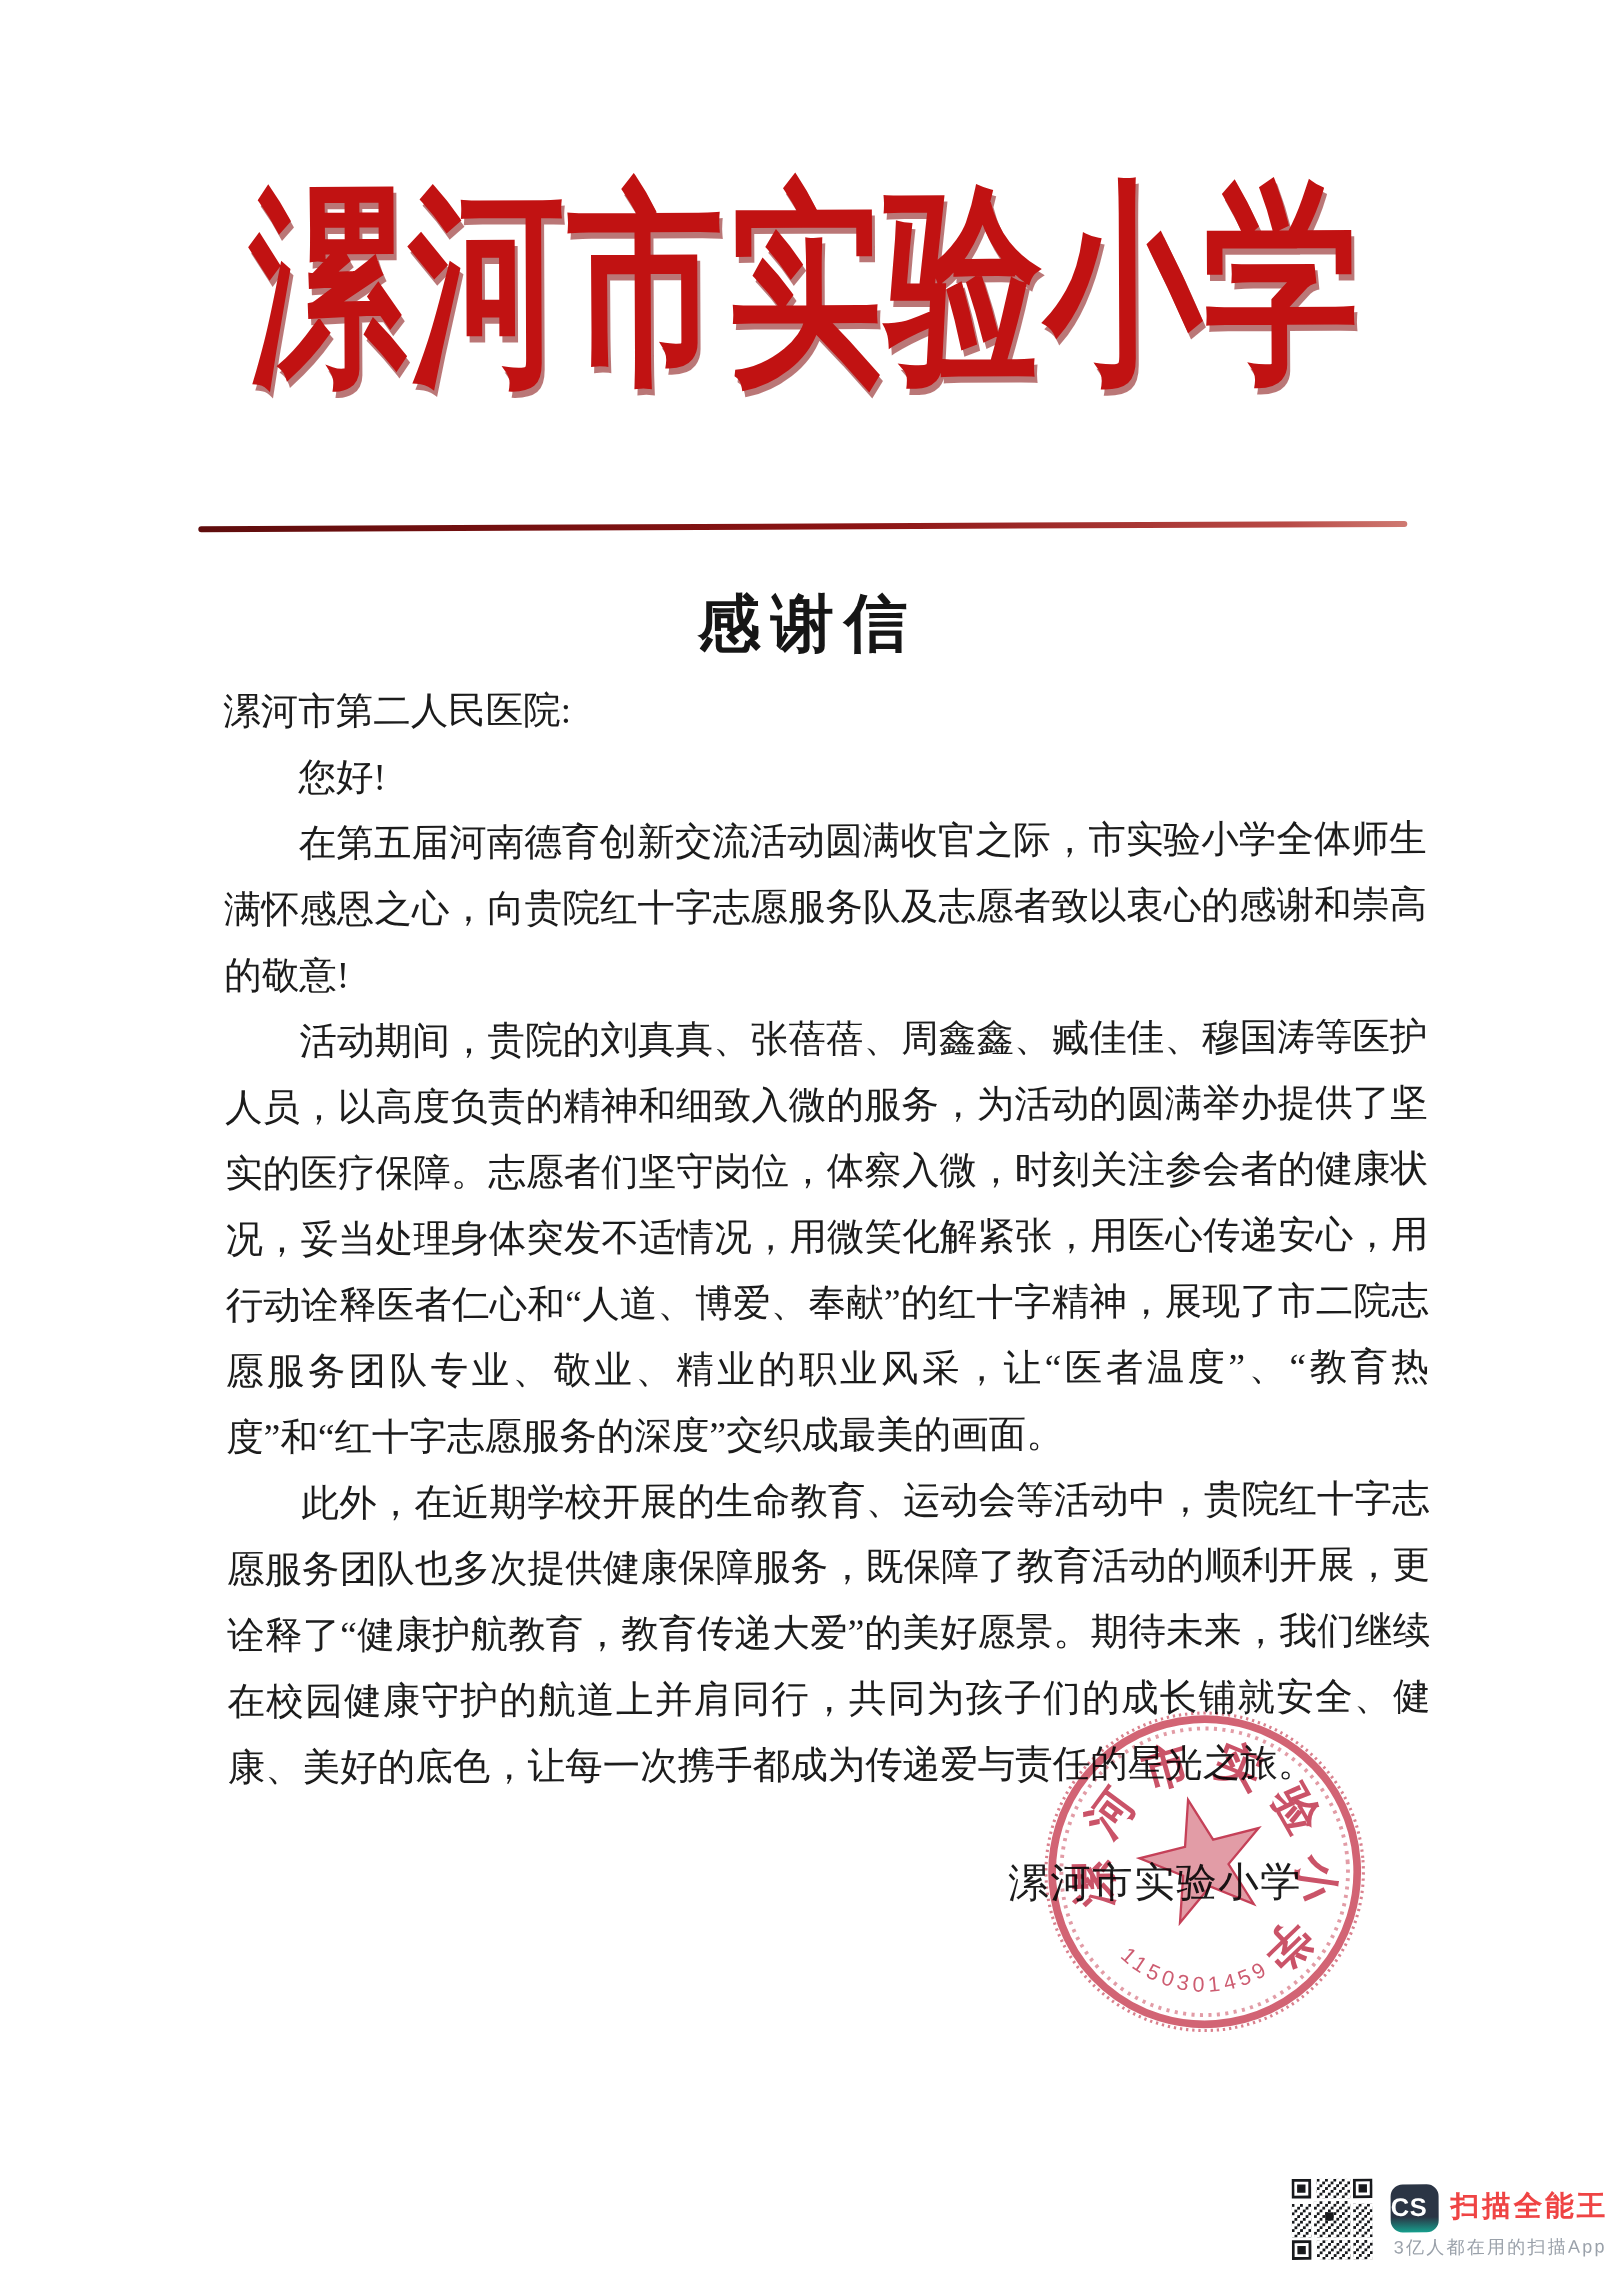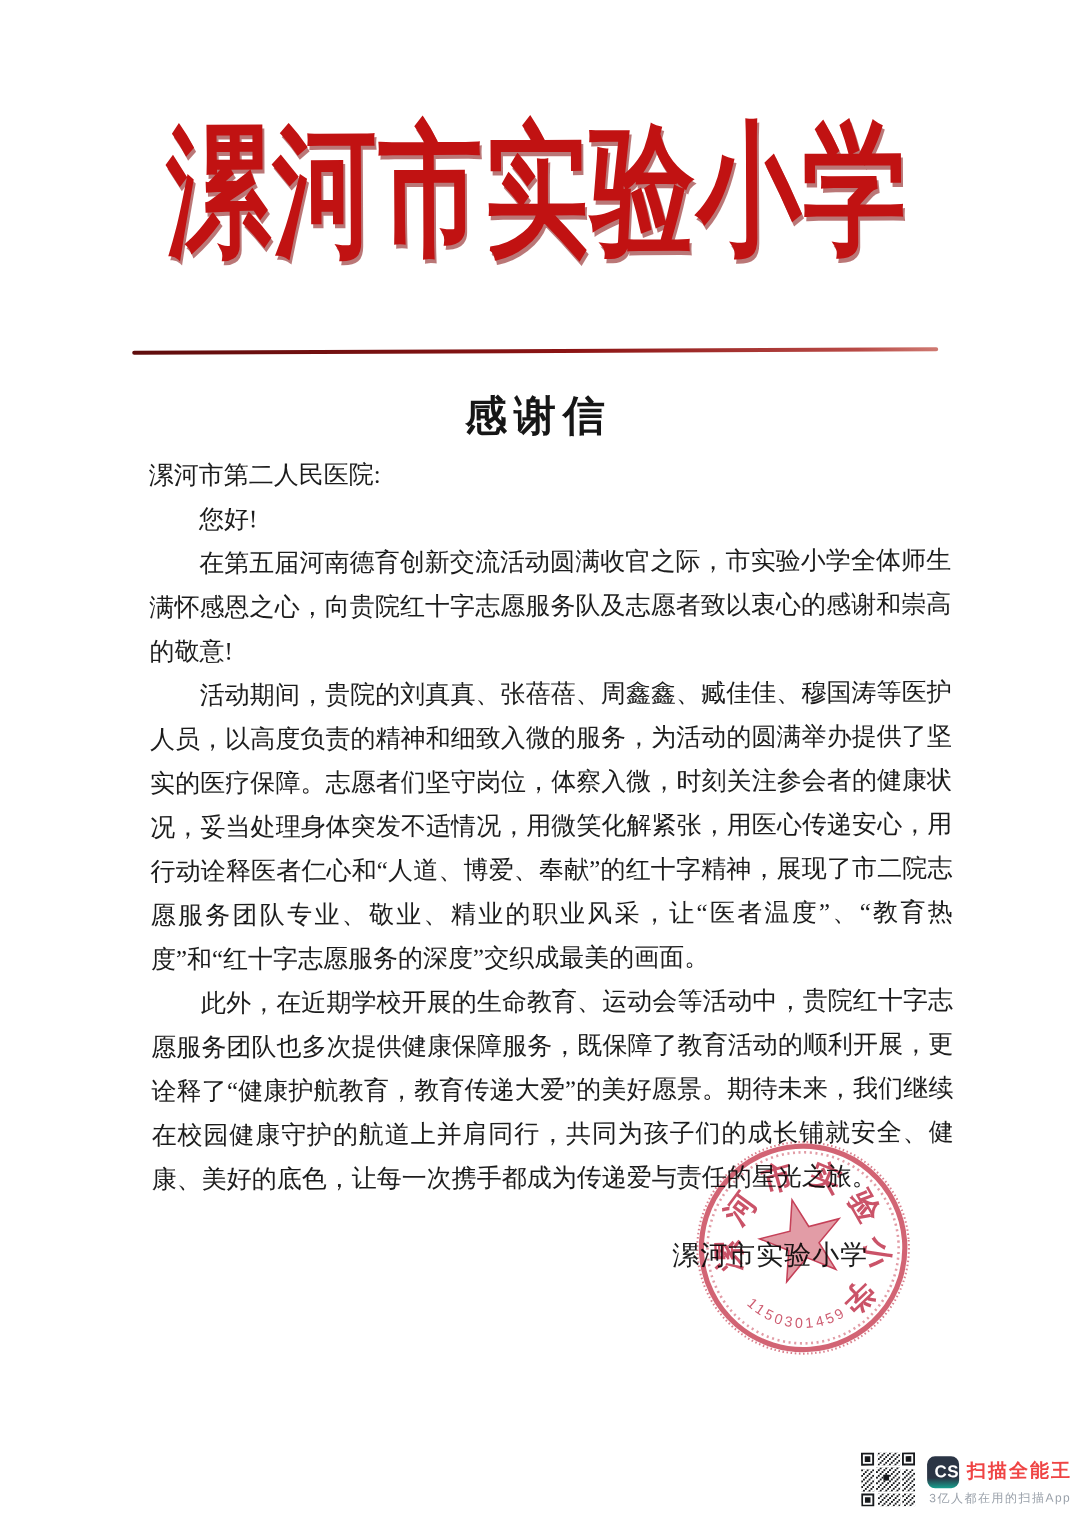--- a/index.html
+++ b/index.html
@@ -59,21 +59,21 @@
   }
   
   .watermark{
     position:absolute;left:858px;top:1450px;width:206px;height:62px;
     font-family:"Liberation Sans","DejaVu Sans",sans-serif;
   }
   .qr{position:absolute;left:0;top:4px;width:54px;height:54px;}
   .cs-logo{
     position:absolute;left:66px;top:8px;width:32px;height:32px;border-radius:8px;
     background:linear-gradient(180deg,#2b3545 0%,#2b3545 68%,#16a08e 100%);
-    color:#ffffff;font-weight:bold;font-size:17px;line-height:32px;text-align:right;
+    color:#ffffff;font-weight:bold;font-size:17px;line-height:32px;text-align:left;
     letter-spacing:.5px;
   }
   .app-name{
     position:absolute;left:106px;top:10px;
     font-size:19px;font-weight:bold;color:#ef4444;letter-spacing:2px;white-space:nowrap;
   }
   .tagline{
     position:absolute;left:68px;top:42px;
     font-size:12px;color:#9aa1aa;letter-spacing:1.5px;white-space:nowrap;
   }

